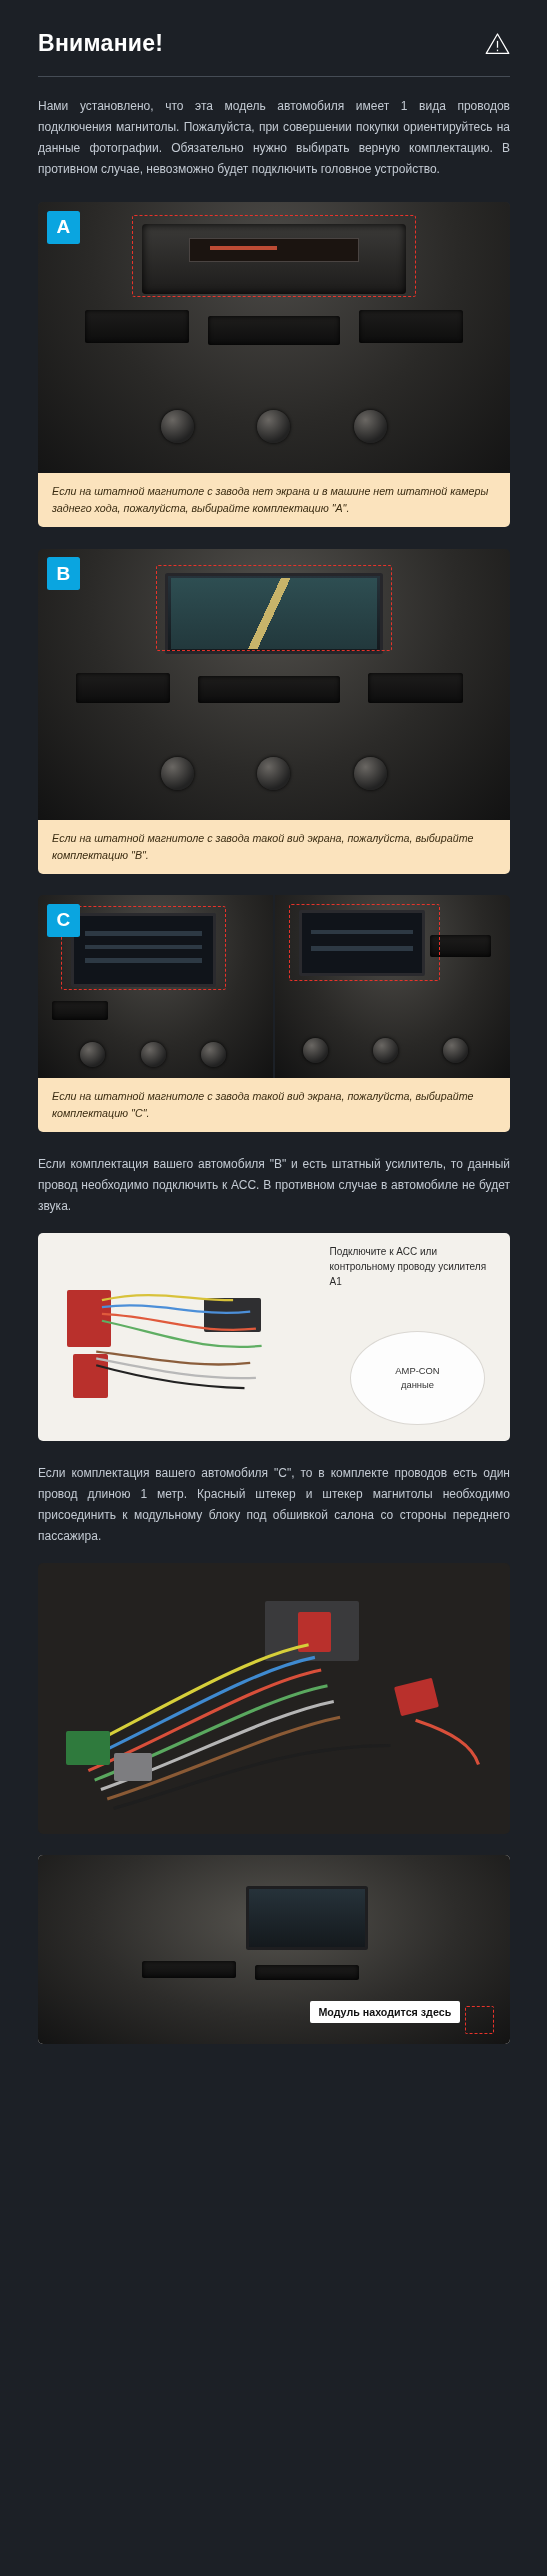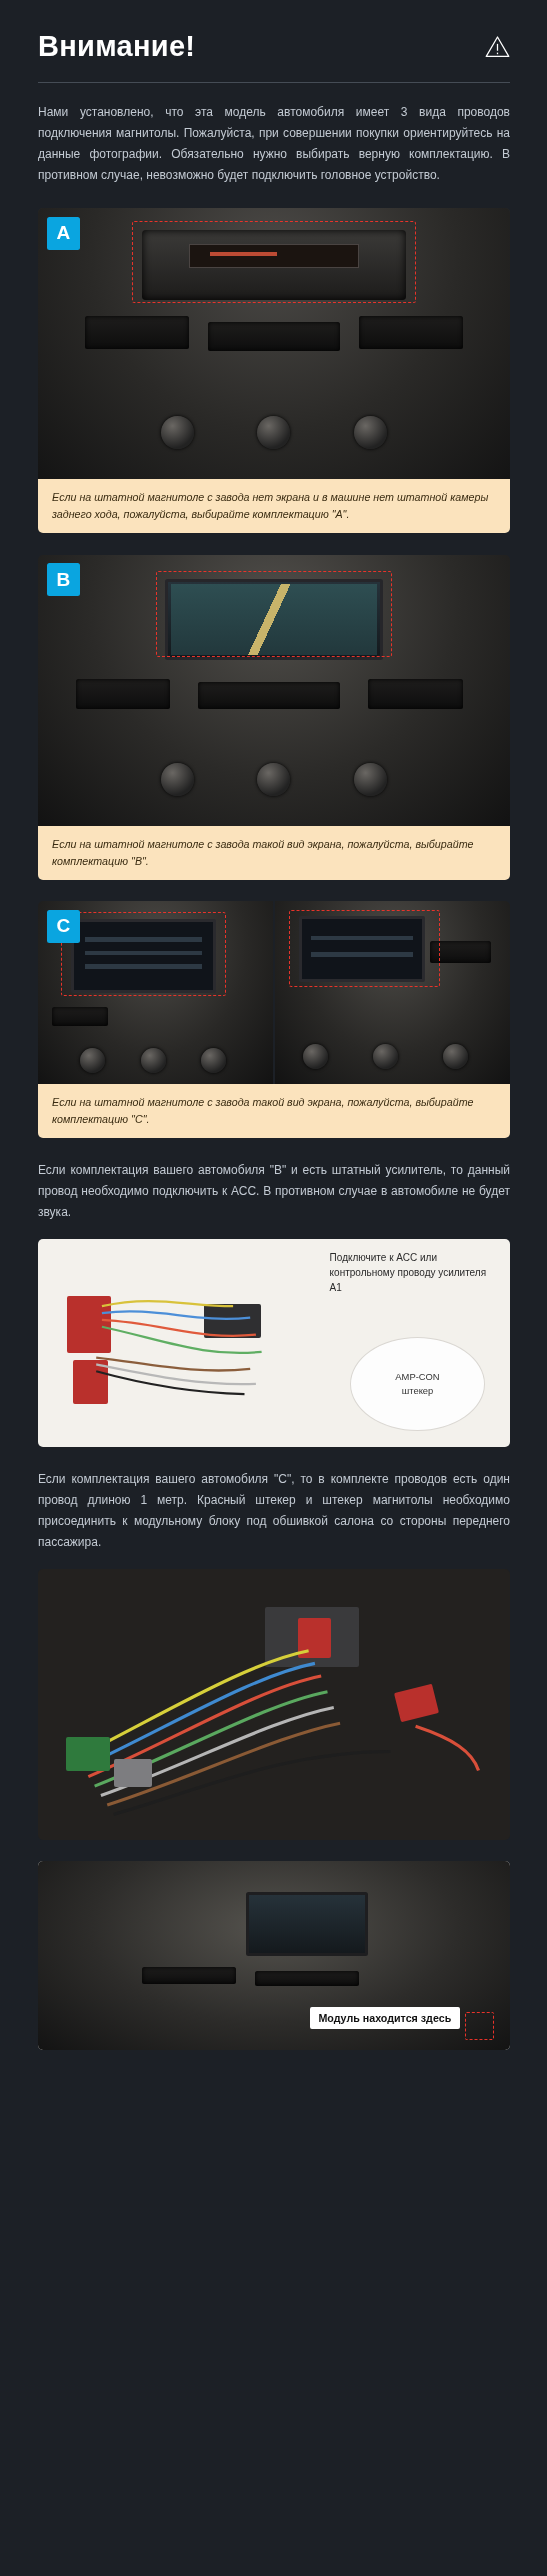--- a/index.html
+++ b/index.html
@@ -16,21 +16,21 @@
     padding: 0 0 38px 0;
   }
   
   .header {
     display: flex;
     align-items: center;
     justify-content: space-between;
     padding: 30px 38px 12.6px 38px;
   }
   .header-title {
-    font-size: 29px;
+    font-size: 23px;
     font-weight: bold;
     color: #ffffff;
     letter-spacing: 0.3px;
   }
   .warn-icon svg { display: block; }
   .header-rule {
     height: 0.6px;
     background: #454c55;
     margin: 6.3px 38px 0 38px;
   }
@@ -209,21 +209,21 @@
     <div class="warn-icon">
       <svg width="25" height="24" viewBox="0 0 40 38">
         <path d="M20 3 L38 34 L2 34 Z" fill="none" stroke="#ffffff" stroke-width="2" stroke-linejoin="round"></path>
         <rect x="19" y="14" width="2" height="11" fill="#ffffff"></rect>
         <rect x="19" y="28" width="2" height="2.5" fill="#ffffff"></rect>
       </svg>
     </div>
   </div>
   <div class="header-rule"></div>
 
-  <p class="intro">Нами установлено, что эта модель автомобиля имеет 3 вида проводов подключения магнитолы. Пожалуйста, при совершении покупки ориентируйтесь на данные фотографии. Обязательно нужно выбирать верную комплектацию. В противном случае, невозможно будет подключить головное устройство.</p>
+  <p class="intro">Нами установлено, что эта модель автомобиля имеет 1 вида проводов подключения магнитолы. Пожалуйста, при совершении покупки ориентируйтесь на данные фотографии. Обязательно нужно выбирать верную комплектацию. В противном случае, невозможно будет подключить головное устройство.</p>
 
   <div class="block">
     <div class="photo single">
       <div class="carA">
         <div class="panelA">
           <div class="lcd"></div>
         </div>
         <div class="vent" style="left:10%; top:40%; width:22%; height:12%;"></div>
         <div class="vent" style="left:36%; top:42%; width:28%; height:11%;"></div>
         <div class="vent" style="left:68%; top:40%; width:22%; height:12%;"></div>
@@ -307,21 +307,21 @@
         <path d="M70 84 C180 90, 240 120, 340 110" stroke="#e05a3c" stroke-width="4" fill="none"></path>
         <path d="M70 96 C180 120, 250 150, 350 140" stroke="#5fae63" stroke-width="4" fill="none"></path>
         <path d="M60 150 C150 160, 230 180, 330 170" stroke="#8b5e3c" stroke-width="4" fill="none"></path>
         <path d="M60 162 C150 180, 240 200, 340 196" stroke="#b8b8b8" stroke-width="4" fill="none"></path>
         <path d="M60 174 C140 196, 230 212, 320 214" stroke="#222" stroke-width="4" fill="none"></path>
       </svg>
     </div>
     <div class="bubble">Подключите к АСС или контрольному проводу усилителя А1</div>
     <div class="callout-circle">
       <div>AMP-CON</div>
-      <div>штекер</div>
+      <div>данные</div>
     </div>
   </div>
 
   <p class="text-para">Если комплектация вашего автомобиля "С", то в комплекте проводов есть один провод длиною 1 метр. Красный штекер и штекер магнитолы необходимо присоединить к модульному блоку под обшивкой салона со стороны переднего пассажира.</p>
 
   <div class="wirebox h2">
     <div style="position:absolute; inset:0;">
       <div class="blackbox" style="left:48%; top:14%; width:94px; height:60px; background:#3a3a3c;"></div>
       <div class="connector" style="left:55%; top:18%; width:33px; height:40px;"></div>
       <div class="connector" style="left:76%; top:44%; width:39px; height:30px; transform:rotate(-14deg);"></div>

